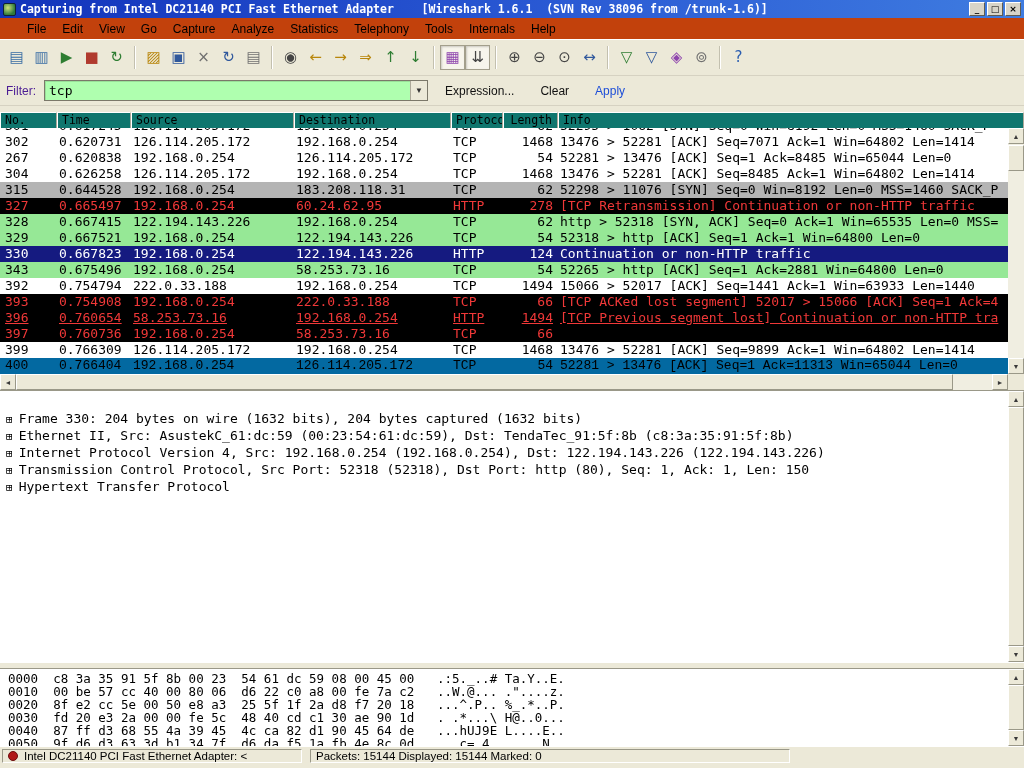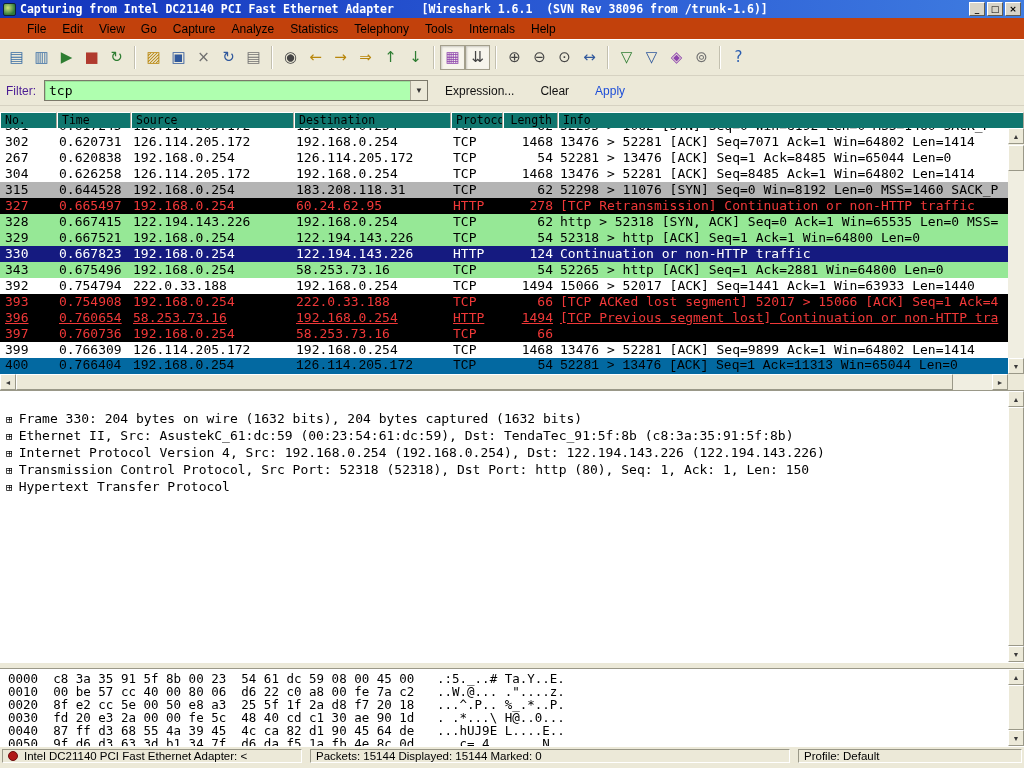--- a/index.html
+++ b/index.html
@@ -301,18 +301,15 @@
   </div>
 
   <div class="statusbar">
     <div class="spanel sp-left">
       <div class="expert-dot"></div>
       <span>Intel DC21140 PCI Fast Ethernet Adapter: &lt;</span>
     </div>
     <div class="spanel sp-mid">
       <span>Packets: 15144 Displayed: 15144 Marked: 0</span>
     </div>
-    <div class="spanel sp-right">
-      <span>Profile: Default</span>
-    </div>
   </div>
 
 </div>
 
 </body></html>

